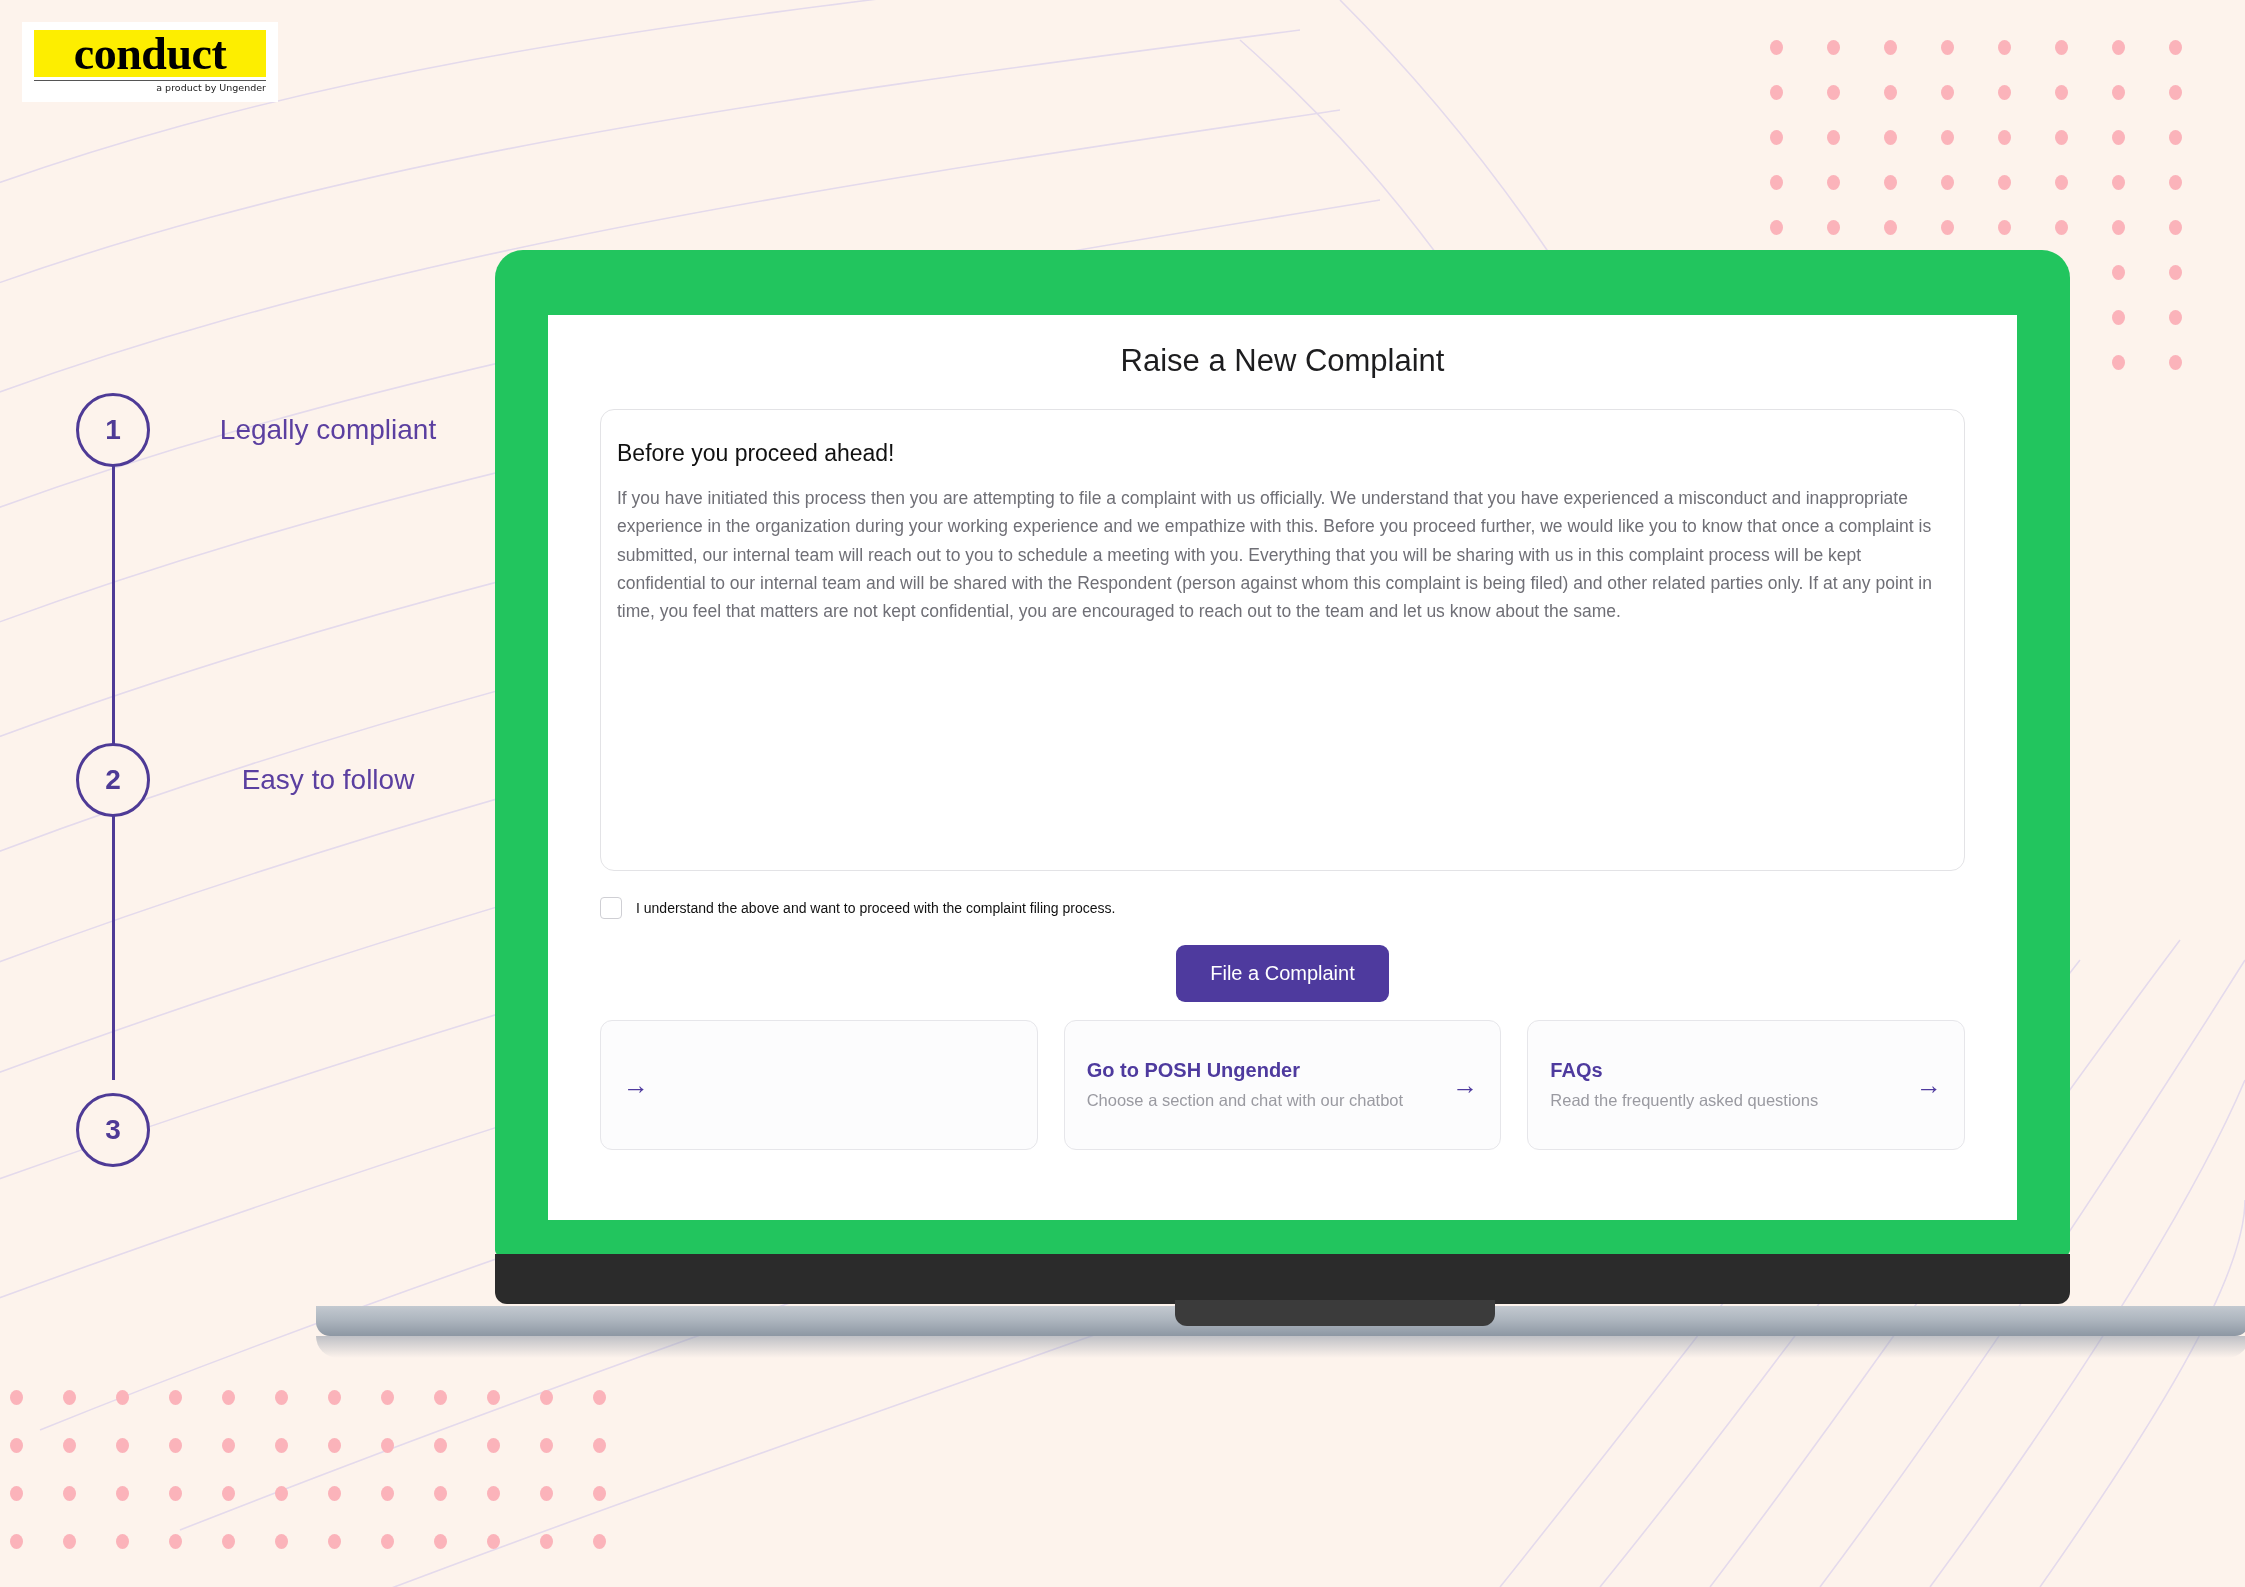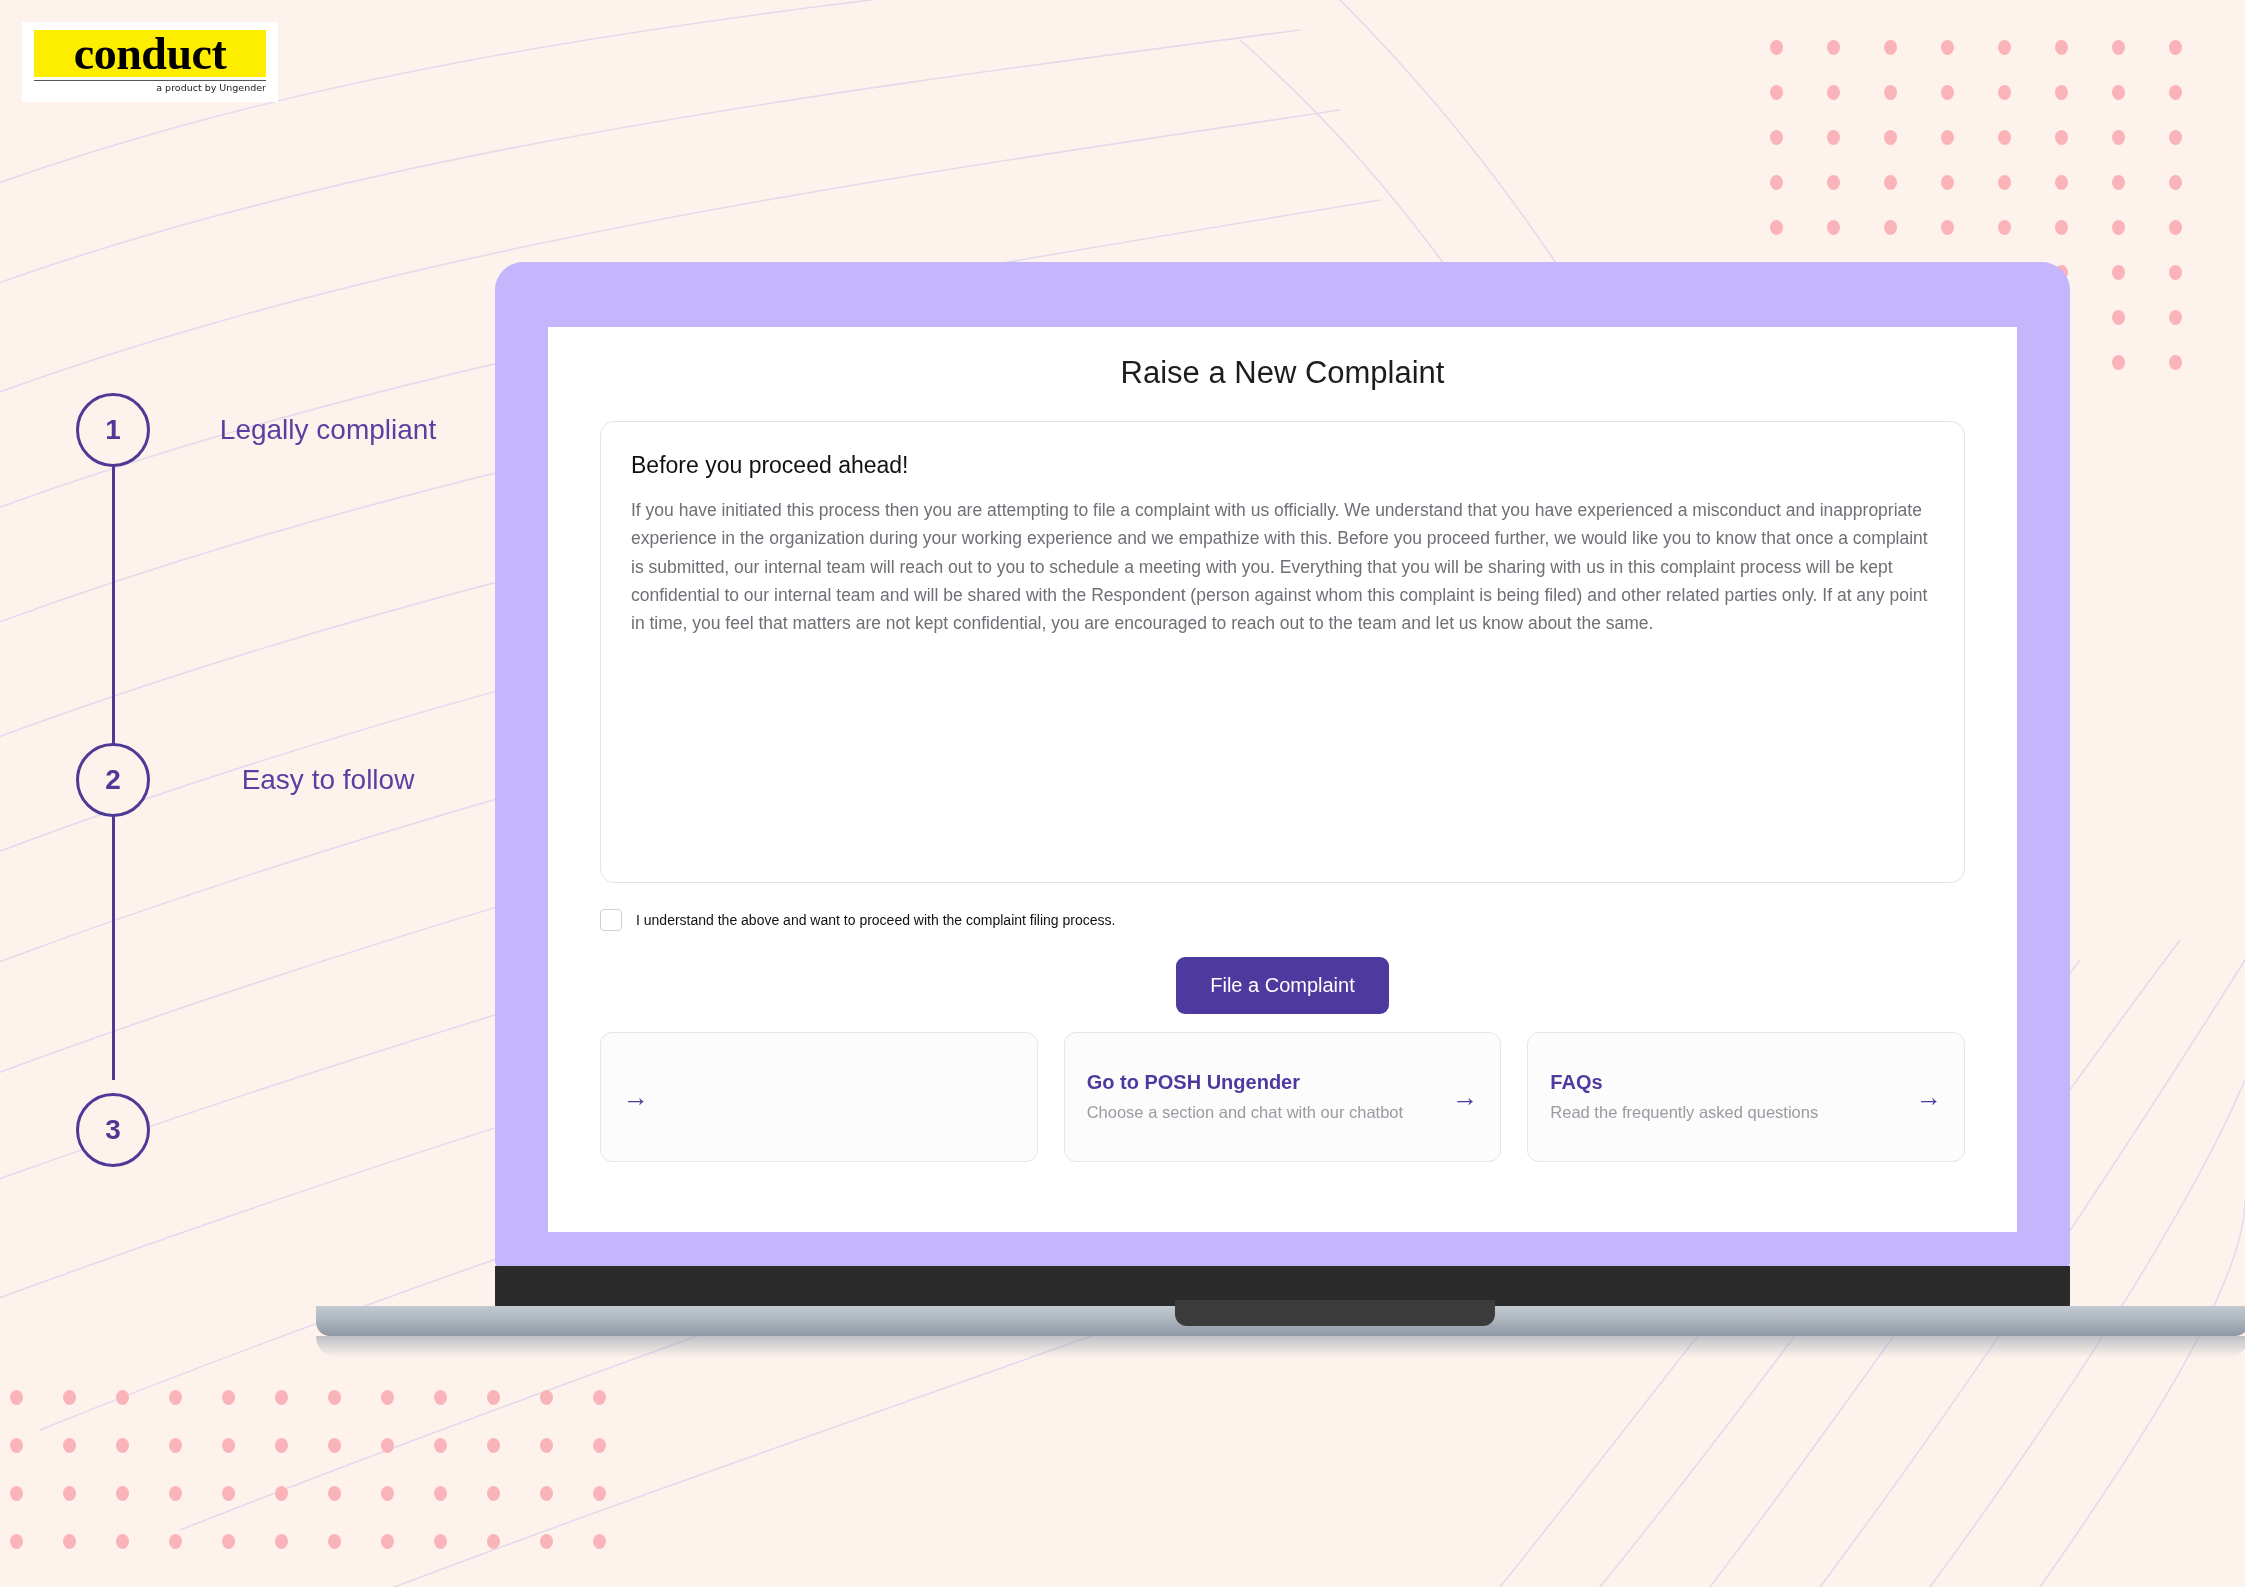--- a/index.html
+++ b/index.html
@@ -140,24 +140,23 @@
   .laptop {
     position: absolute;
     left: 495px;
     top: 250px;
     width: 1575px;
     z-index: 6;
   }
   .laptop-bezel {
     width: 1575px;
     height: 1006px;
-    background: #c4b5fd;
+    background: #22c55e;
     border-radius: 28px 28px 6px 6px;
     padding: 65px 53px 0 53px;
-    margin-top: 12px;
   }
   .laptop-screen {
     width: 100%;
     height: 905px;
     background: #ffffff;
     overflow: hidden;
     position: relative;
   }
   .laptop-chin {
     width: 1575px;
@@ -205,21 +204,21 @@
     text-align: center;
     font-size: 31px;
     color: #1d1d1f;
     font-weight: 400;
     margin-bottom: 30px;
   }
 
   .notice-box {
     border: 1.5px solid #e3e3e6;
     border-radius: 14px;
-    padding: 30px 30px 26px 30px;
+    padding: 30px 30px 26px 16px;
     height: 462px;
   }
   .notice-heading {
     font-size: 23px;
     color: #111;
     margin-bottom: 17px;
     font-weight: 400;
   }
   .notice-body {
     font-size: 17.5px;

